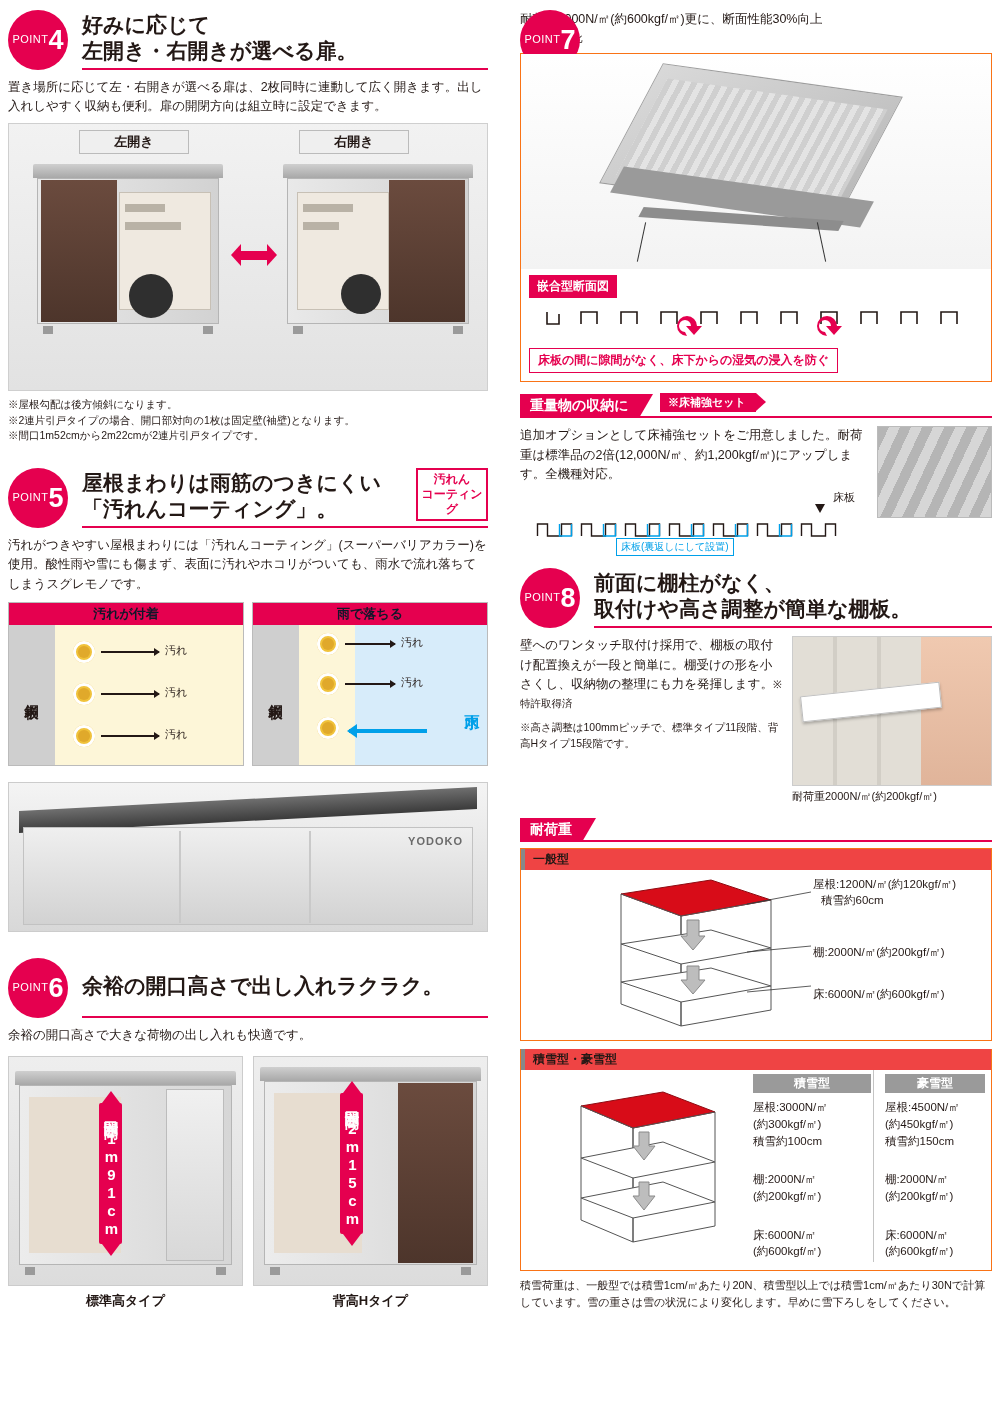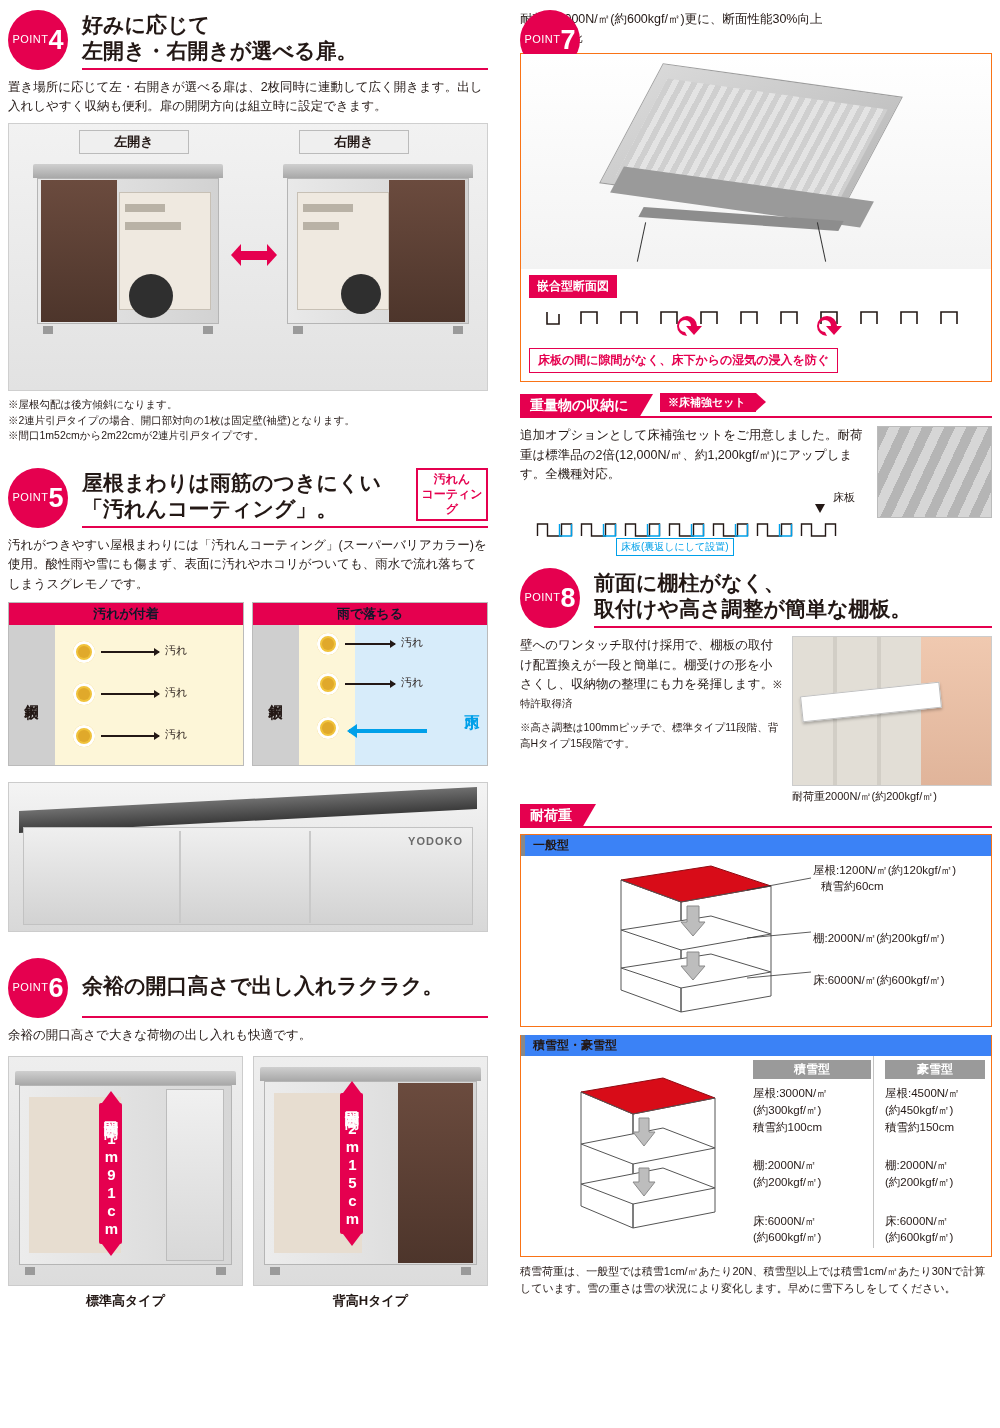--- a/index.html
+++ b/index.html
@@ -107,21 +107,21 @@
   }
   .sec-head-wrap{ position:relative; height:24px; }
   .sec-head-wrap:after{
     content:""; position:absolute; left:0; right:0; bottom:0; height:2px; background:#e5004f;
   }
   .sec-head.skew:after{
     content:""; position:absolute; right:-14px; top:0; border-left:14px solid #e5004f;
     border-bottom:24px solid transparent;
   }
   .grey-head{
-    background:#3b82f6; border-left:4px solid #888; font-weight:bold; font-size:12px;
+    background:#ef4444; border-left:4px solid #888; font-weight:bold; font-size:12px;
     padding:2px 8px; margin:0;
   }
   .floor-img{
     height:215px; background:linear-gradient(#ffffff,#f3f3f3);
     position:relative; overflow:hidden;
   }
   .sec-cut-label{
     background:#e5004f; color:#fff; font-size:12px; font-weight:bold; padding:3px 8px; display:inline-block;
   }
   .redline-box{
@@ -433,21 +433,21 @@
         <div class="shelf-photo">
           <div style="position:absolute; left:0; top:0; bottom:0; width:130px; background:repeating-linear-gradient(90deg,#e2ded6 0 40px,#d2cec6 40px 44px);"></div>
           <div class="person"></div>
           <div class="board"></div>
         </div>
         <div class="cap-right">耐荷重2000N/㎡(約200kgf/㎡)</div>
       </div>
     </div>
   </section>
 
-  <section style="margin-top:0;">
+  <section style="margin-top:14px;">
     <div class="sec-head-wrap">
       <span class="sec-head skew">耐荷重</span>
     </div>
 
     <div class="panel" style="margin-top:6px;">
       <div class="grey-head">一般型</div>
       <div style="position:relative; height:170px;">
 
         <svg width="250" height="165" viewBox="0 0 250 165" style="position:absolute; left:40px; top:4px;">
           <polygon points="60,20 150,6 210,26 120,42" fill="#d80c18" stroke="#8f0b12"></polygon>

